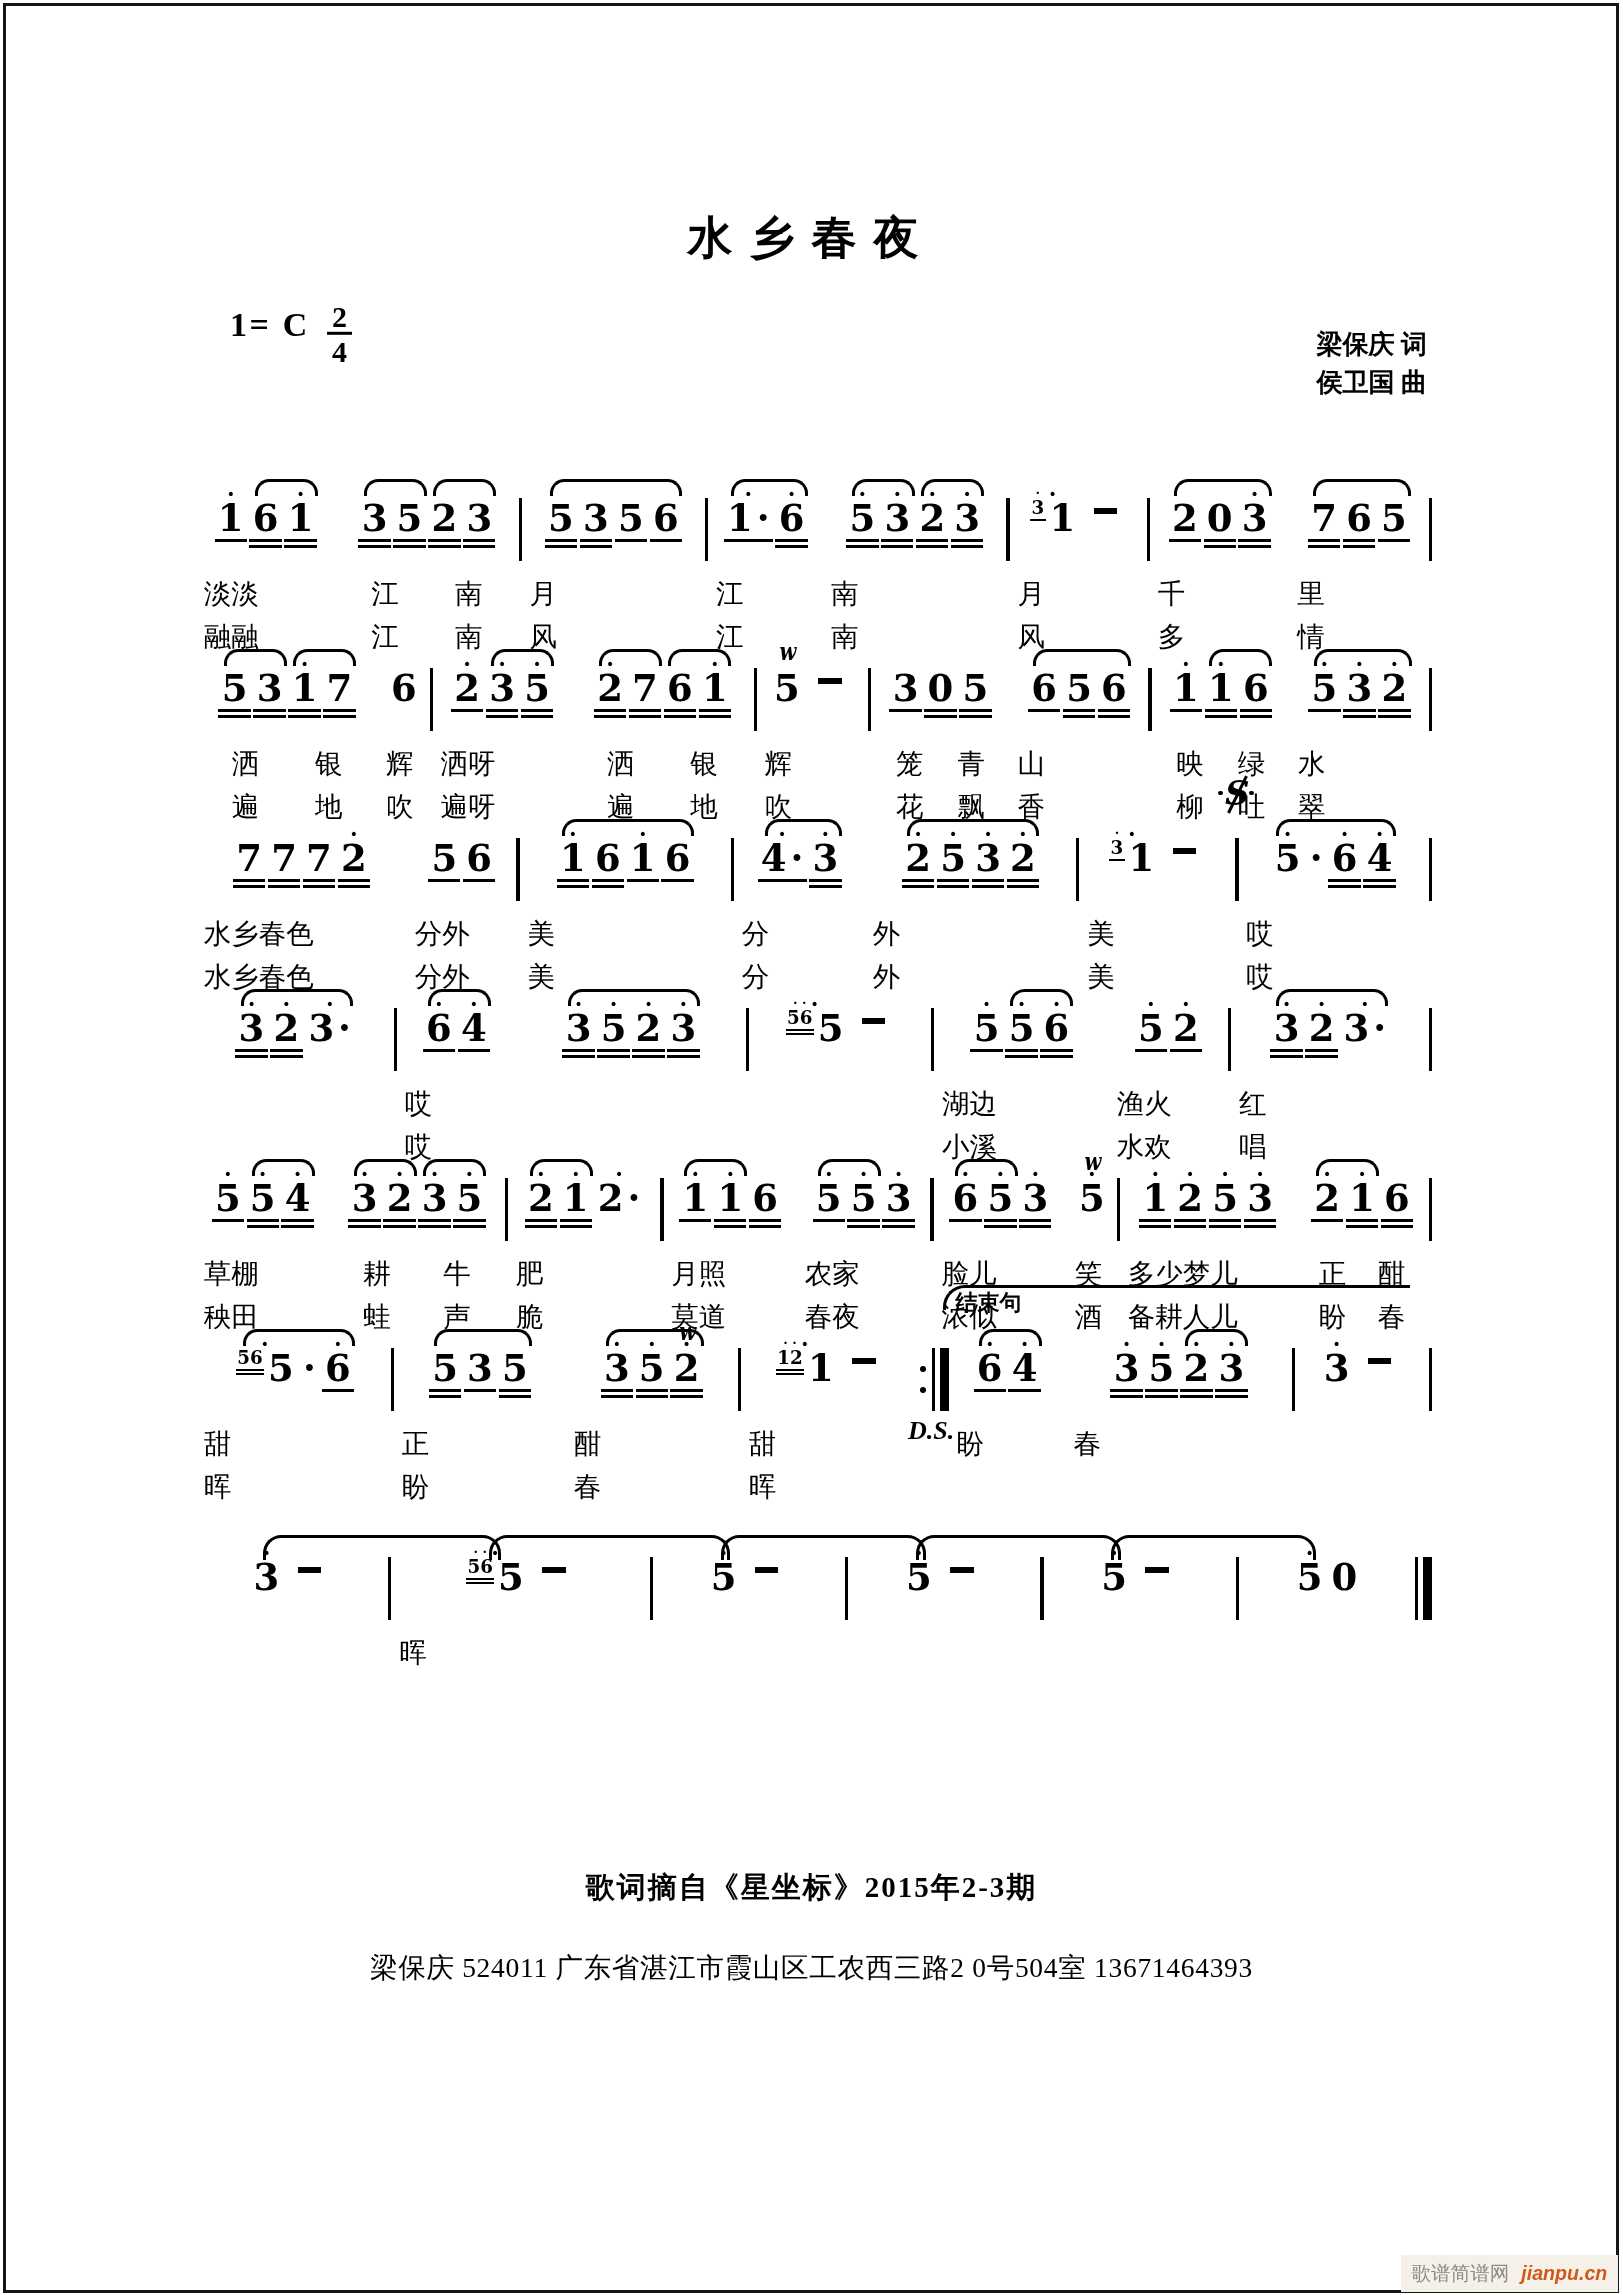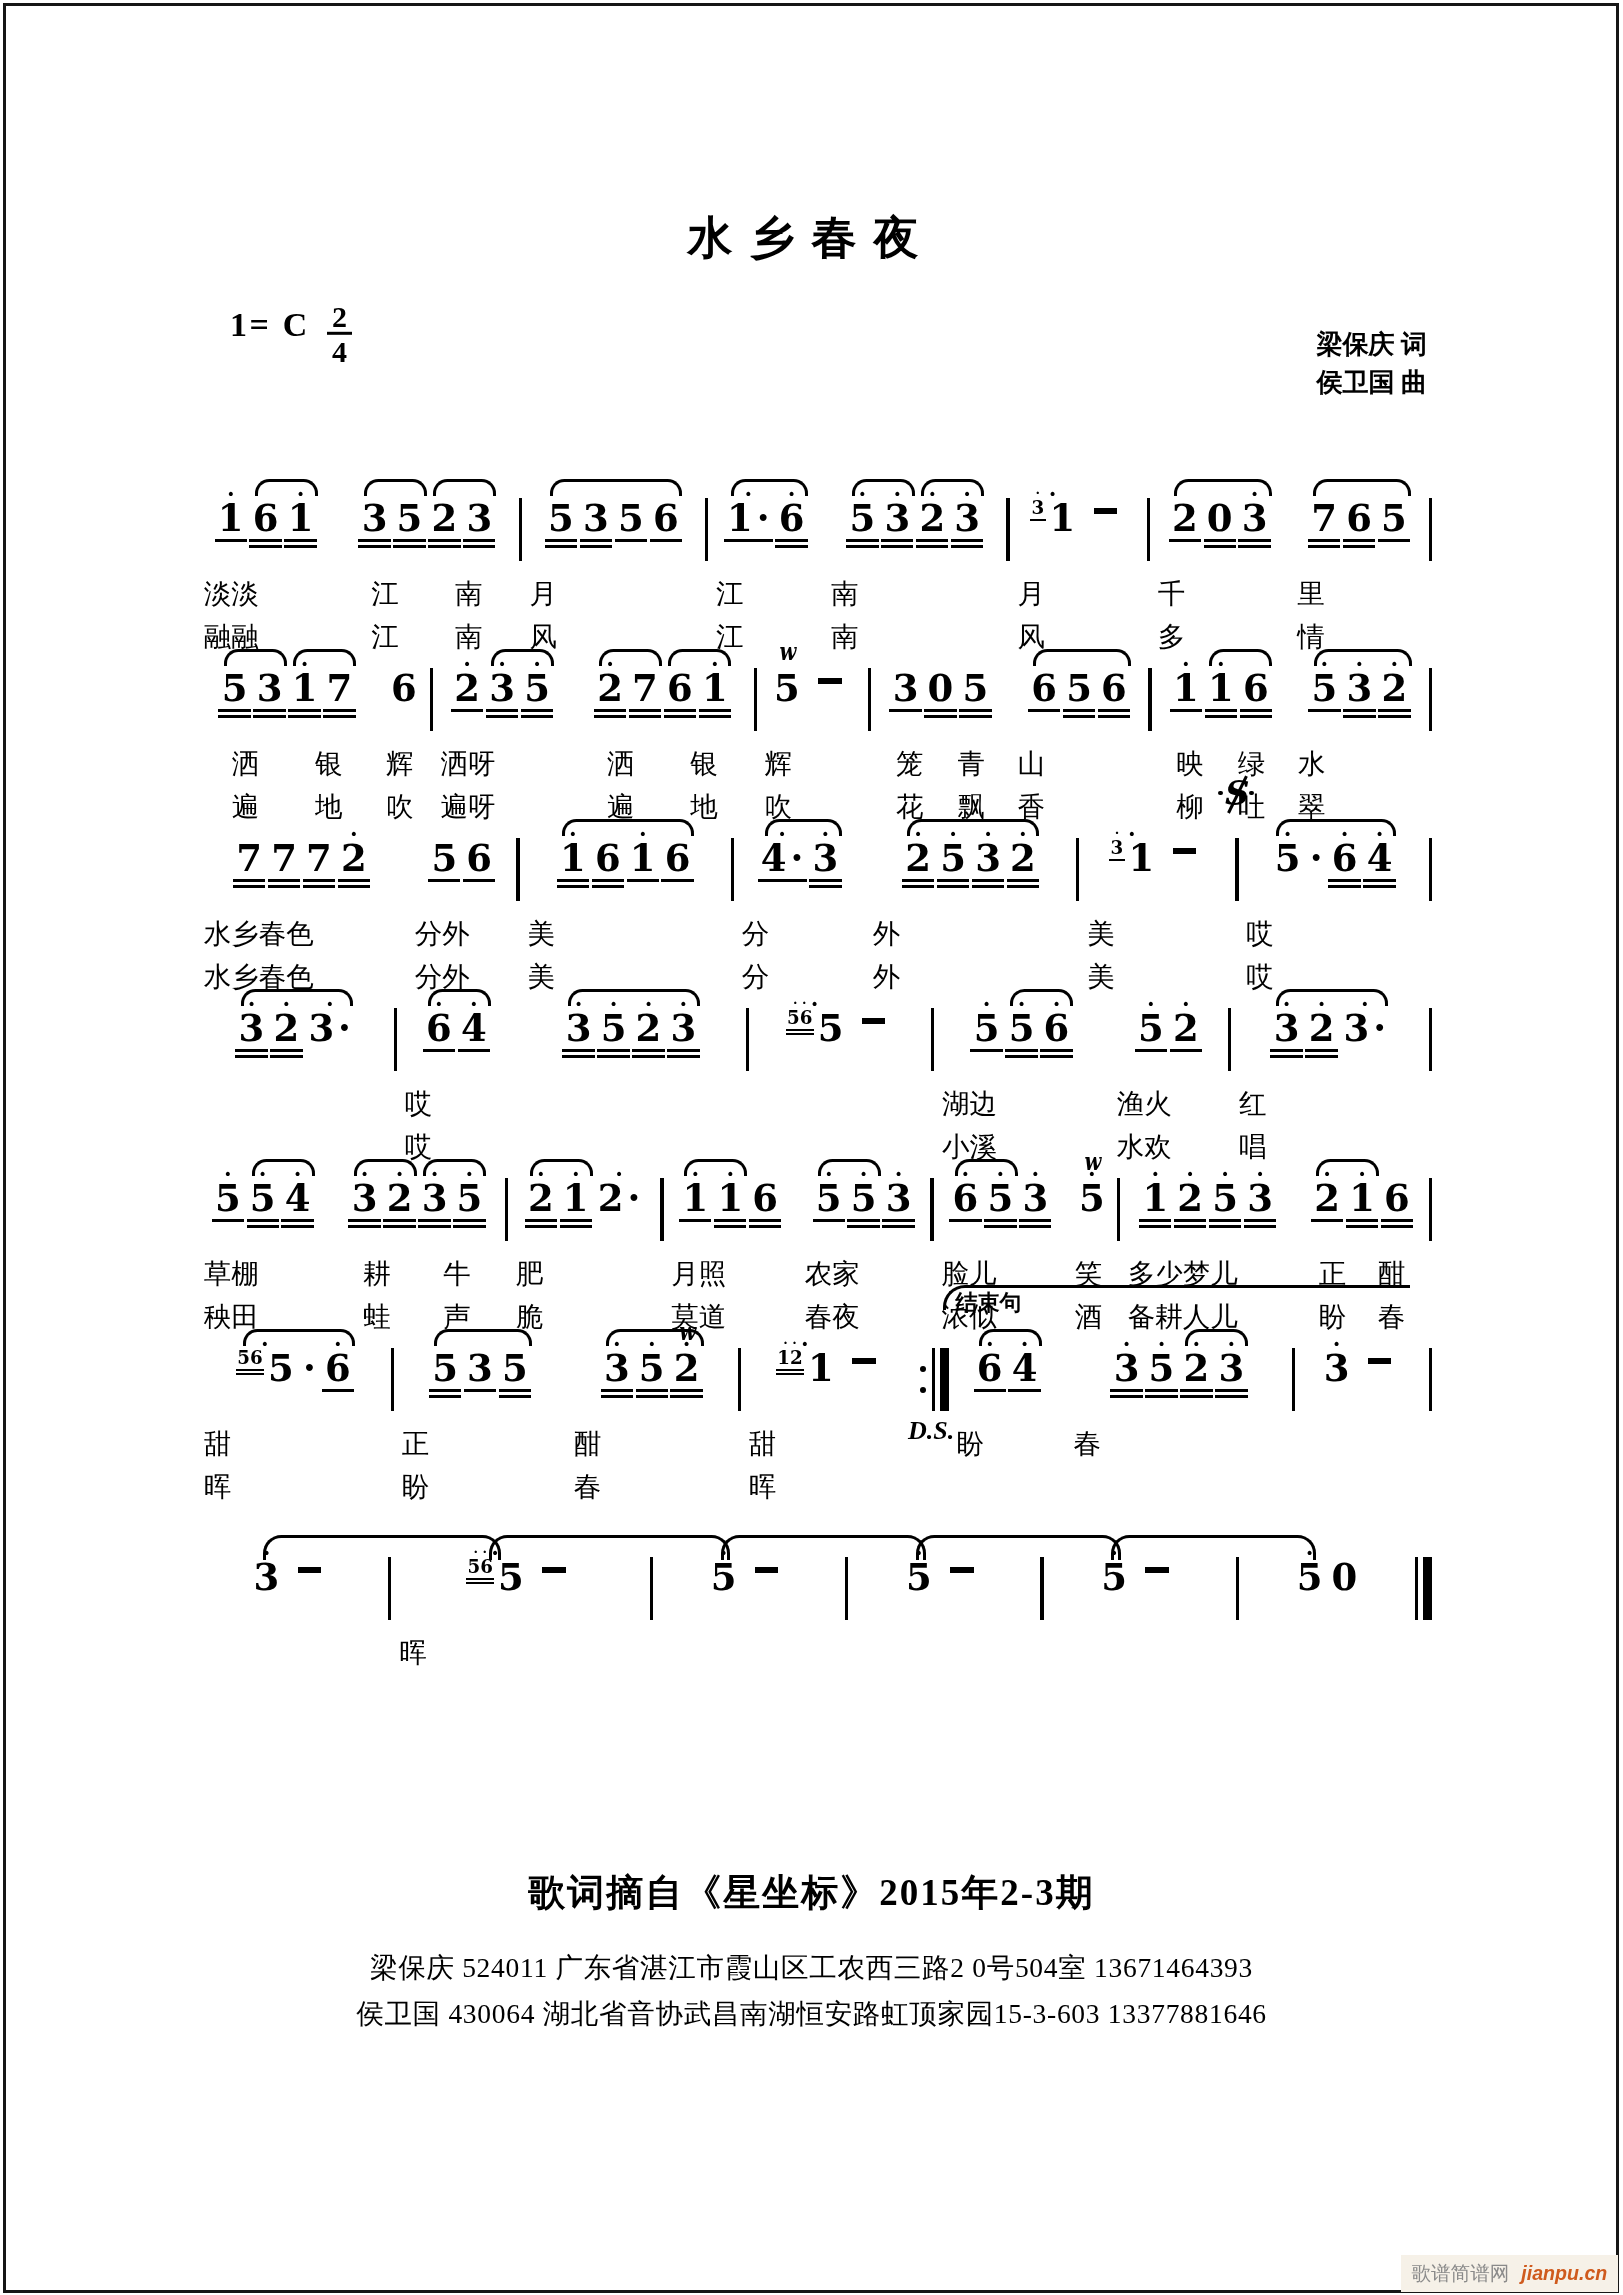--- a/index.html
+++ b/index.html
@@ -61,21 +61,21 @@
          font:italic 700 34px "DejaVu Serif",serif;line-height:37px;text-align:center;}
   .segno::before{content:"";position:absolute;left:13.7px;top:-1.3px;width:2.6px;height:41px;
                  background:#000;transform:rotate(26deg);}
   .segno::after{content:"";position:absolute;left:-3.9px;top:15.7px;width:4.6px;height:4.6px;border-radius:50%;
                 background:#000;box-shadow:31px 0 0 #000;}
   .toplabel{position:absolute;top:-46px;left:-9.2px;width:464px;height:22px;
             border-top:3.9px solid #000;border-left:3.9px solid #000;border-top-left-radius:22px;}
   .toplabel span{position:absolute;left:9.2px;top:0;font-size:22px;font-weight:600;white-space:nowrap;}
   
   .src{position:absolute;top:1868px;left:0;width:100%;text-align:center;
-       font-size:37px;font-weight:700;letter-spacing:2px;}
+       font-size:29px;font-weight:700;letter-spacing:2px;}
   .addr{position:absolute;left:0;width:100%;text-align:center;font-size:27.5px;letter-spacing:0.7px;}
   .addr1{top:1950px;}
   .addr2{top:1996px;}
   .wm{position:absolute;right:5.2px;bottom:2.6px;background:#f6f1e8;padding:5.2px 10.5px;
       font-family:"Liberation Sans","DejaVu Sans",sans-serif;font-size:19.6px;}
   .wmcn{color:#8a8a8a;}
   .wmen{font-weight:700;font-style:italic;margin-left:6.5px;}
 </style>
 </head>
 <body>
@@ -919,20 +919,19 @@
         <div class="sysarc" style="left: 67px; width: 232px;"></div>
         <div class="sysarc" style="left: 293px; width: 235px;"></div>
         <div class="sysarc" style="left: 525px; width: 199px;"></div>
         <div class="sysarc" style="left: 720px; width: 199px;"></div>
         <div class="sysarc" style="left: 915px; width: 199px;"></div>
       </div>
     </div>
 
   <div class="src">歌词摘自《星坐标》2015年2-3期</div>
   <div class="addr addr1">梁保庆  524011  广东省湛江市霞山区工农西三路2 0号504室   13671464393</div>
-  <div class="addr addr2">侯卫国  430064  湖北省音协武昌南湖恒安路虹顶家园15-3-603   13377881646</div>
 
   <div class="wm">
     <span class="wmcn">歌谱简谱网</span>
     <span class="wmen" style="color: rgb(207, 90, 29);">jianpu.cn</span>
   </div>
 </div>
 
 
 </body></html>

